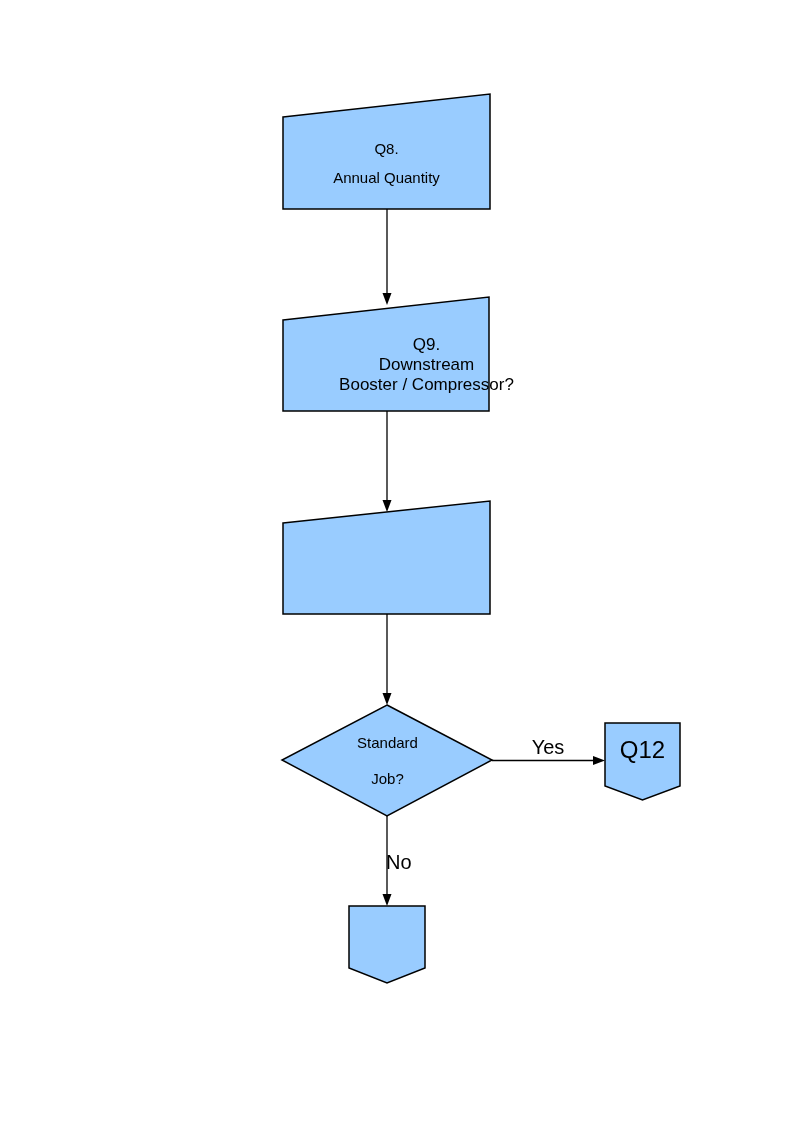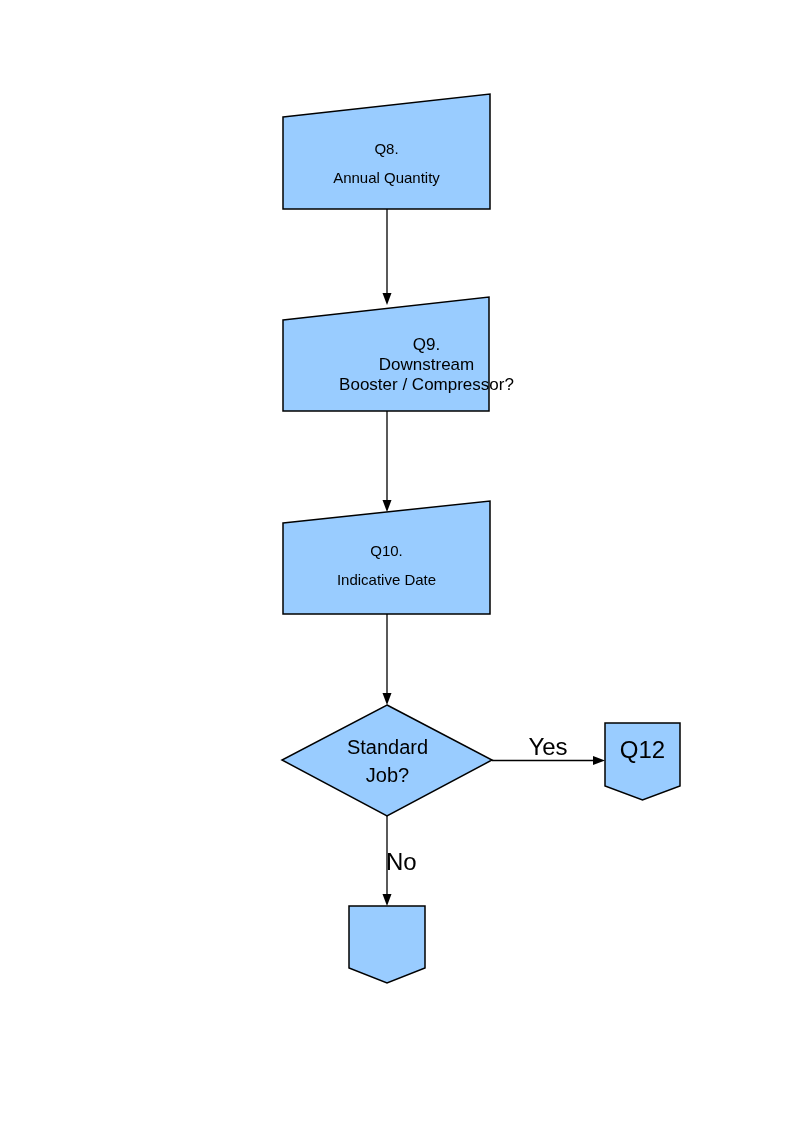--- a/index.html
+++ b/index.html
@@ -20,23 +20,23 @@
     position: absolute;
     display: flex;
     align-items: center;
     justify-content: center;
     text-align: center;
     white-space: pre-line;
     color: #000000;
   }
   .label-lg  { font-size: 15px; line-height: 29px; }
   .label-sm  { font-size: 17px; line-height: 20px; }
-  .label-md  { font-size: 20px; line-height: 28px; }
+  .label-md  { font-size: 15px; line-height: 36px; }
   .label-conn{ font-size: 24px; line-height: 28px; }
-  .edge-label{ font-size: 24px; line-height: 28px; }
+  .edge-label{ font-size: 20px; line-height: 28px; }
   .edge-label-left { justify-content: flex-start; text-align: right; }
 </style>
 </head>
 <body>
 
 <div class="page">
 
   <svg class="diagram-svg" width="794" height="1123" viewBox="0 0 794 1123">
 
     <polygon class="shape" points="283,117 490,94 490,209 283,209" fill="#99CCFF"></polygon>
@@ -67,22 +67,20 @@
     <polygon class="arrowhead" points="387,906 382.5,894 391.5,894"></polygon>
   </svg>
 
   <div class="label label-lg" style="left:283px; top:117px; width:207px; height:92px;">Q8.
 Annual Quantity</div>
 
   <div class="label label-sm" style="left:283px; top:318px; width:207px; height:93px;padding-left:40px;">Q9.
 Downstream
 Booster / Compressor?</div>
 
-  <div class="label label-lg" style="left:283px; top:519px; width:207px; height:91px;">Q10.
-Indicative Date</div>
 
   <div class="label label-md" style="left:283px; top:705px; width:209px; height:111px;">Standard
 Job?</div>
 
   <div class="label label-conn" style="left:605px; top:723px; width:75px; height:54px;">Q12</div>
 
 
   <div class="label edge-label" style="left:518px; top:733px; width:60px; height:28px;">Yes</div>
 
   <div class="label edge-label edge-label-left" style="left:386px; top:848px; width:50px; height:28px;">No</div>

